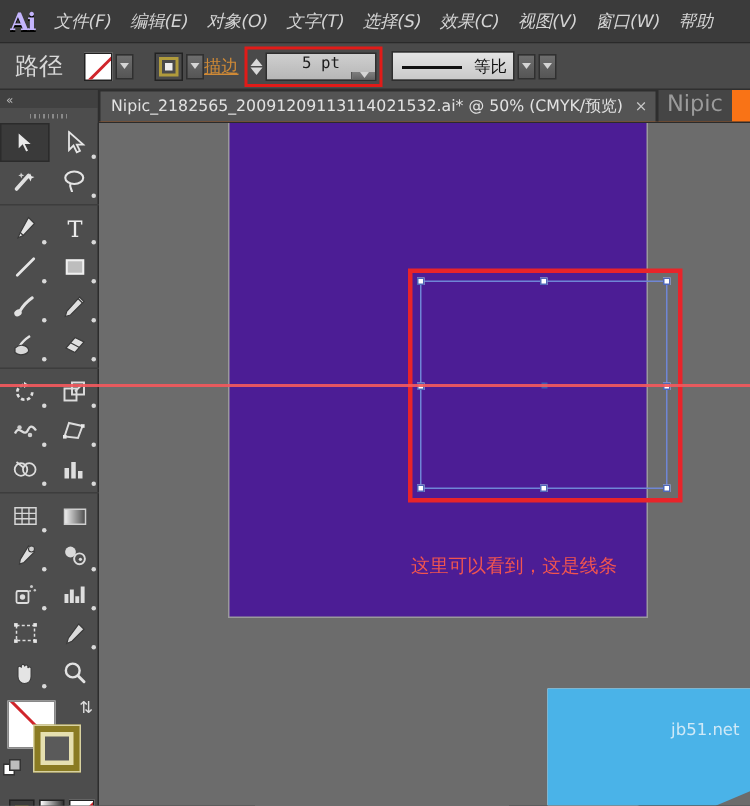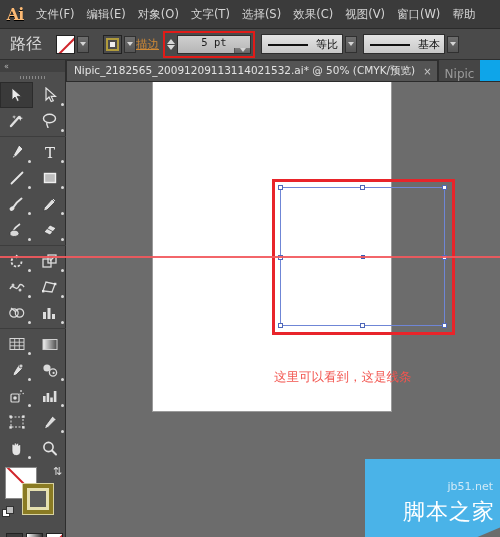--- a/index.html
+++ b/index.html
@@ -15,30 +15,31 @@
   
   .menubar {
     position: absolute; left: 0; top: 0; width: 500px; height: 29px;
     background: #3b3b3b;
     border-bottom: 1px solid #2a2a2a;
     display: flex; align-items: center;
   }
   .ai-logo {
     width: 30px; height: 29px;
     display: flex; align-items: center; justify-content: center;
-    color: #fdba74; font-weight: bold; font-size: 16px;
+    color: #c4b5fd; font-weight: bold; font-size: 16px;
     font-family: "DejaVu Serif", "Liberation Serif", serif;
     letter-spacing: -1px;
     text-shadow: 0 1px 0 #000;
   }
   .menu-item {
     color: #d4d4d4; font-size: 11.5px;
     padding: 2px 6px 2px 6px;
     white-space: nowrap;
     line-height: 14px;
+    font-style: italic;
   }
 
   
   .controlbar {
     position: absolute; left: 0; top: 29px; width: 500px; height: 31px;
     background: #4a4a4a;
     border-bottom: 1px solid #2f2f2f;
     display: flex; align-items: center;
   }
   .cb-label {
@@ -203,49 +204,49 @@
   }
   .mm.a { background: #3c3c3c; }
   .mm.a i { width:9px;height:9px;border:2px solid #b09b3c; }
   .mm.b { background: linear-gradient(90deg,#fff,#333); }
   .mm.c { background: #fff; position: relative; overflow: hidden; }
   .mm.c:after{content:"";position:absolute;left:-3px;top:50%;width:24px;height:2px;background:#d0252b;transform:rotate(-45deg);}
 
   
   .tabbar {
     position: absolute; left: 66px; top: 60px; width: 434px; height: 22px;
-    background: #0ea5e9;
+    background: #f97316;
     border-bottom: 1px solid #2b2b2b;
     display: flex; align-items: flex-end;
   }
   .doctab {
     height: 21px;
     background: #545454;
     border: 1px solid #2e2e2e; border-bottom: none;
     display: flex; align-items: center;
     padding: 0 5px 0 7px;
     color: #e2e2e2; font-size: 10.5px; white-space: nowrap;
   }
   .doctab .close { margin-left: 8px; color: #c9c9c9; font-size: 10px; }
   .doctab2 {
     height: 21px; background: #454545;
     border-left: 1px solid #2e2e2e;
-    display: flex; align-items: flex-end; padding: 0 6px;
-    color: #9b9b9b; font-size: 12px; white-space: nowrap; overflow: hidden; margin-top: 32px;
+    display: flex; align-items: flex-start; padding: 0 6px;
+    color: #9b9b9b; font-size: 15px; white-space: nowrap; overflow: hidden; margin-top: 32px;
   }
 
   
   .canvas {
     position: absolute; left: 66px; top: 82px; width: 434px; height: 455px;
     background: #6c6c6c;
     overflow: hidden;
   }
   .artboard {
-    position: absolute; left: 87px; top: 0px; width: 238px; height: 329px;
-    background: #ffffff;
+    position: absolute; left: 87px; top: 0px; width: 278px; height: 329px;
+    background: #4c1d95;
     box-shadow: 0 0 0 1px #9a9a9a;
   }
   
   .ann-rect {
     position: absolute; left: 119px; top: 97px; width: 183px; height: 156px;
     border: 3px solid #e8242a;
   }
   
   .sel-path {
     position: absolute; left: 127px; top: 105px; width: 165px; height: 139px;
@@ -354,24 +355,20 @@
     </div>
 
     <div class="profile-combo">
       <span class="pline"></span>
       <span class="ptext">等比</span>
     </div>
     <div class="mini-drop">
       <span class="caret"></span>
     </div>
 
-    <div class="profile-combo">
-      <span class="pline"></span>
-      <span class="ptext">基本</span>
-    </div>
     <div class="mini-drop">
       <span class="caret"></span>
     </div>
   </div>
 
   <div class="toolbar">
     <div class="tb-grip">«</div>
     <div class="tb-dots">
         <i></i>
       </div>
@@ -657,16 +654,15 @@
       <div class="art-text">这里可以看到，这是线条</div>
     </div>
   </div>
 
   <div class="global-guide"></div>
 
   <div class="watermark">
     <div class="wm-band"></div>
     <div class="wm-band2"></div>
     <div class="wm-site">jb51.net</div>
-    <div class="wm-name">脚本之家</div>
   </div>
 
 </div>
 
 </body></html>

